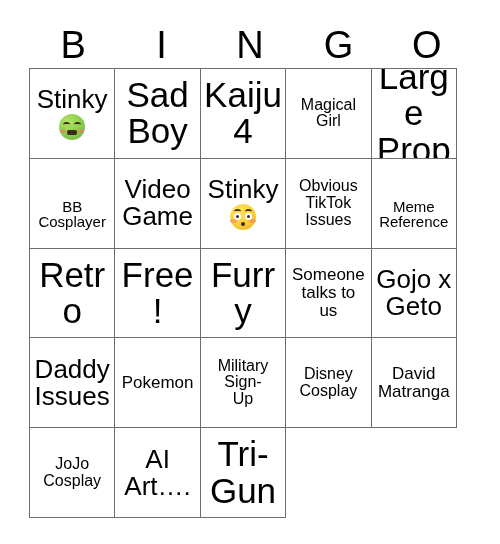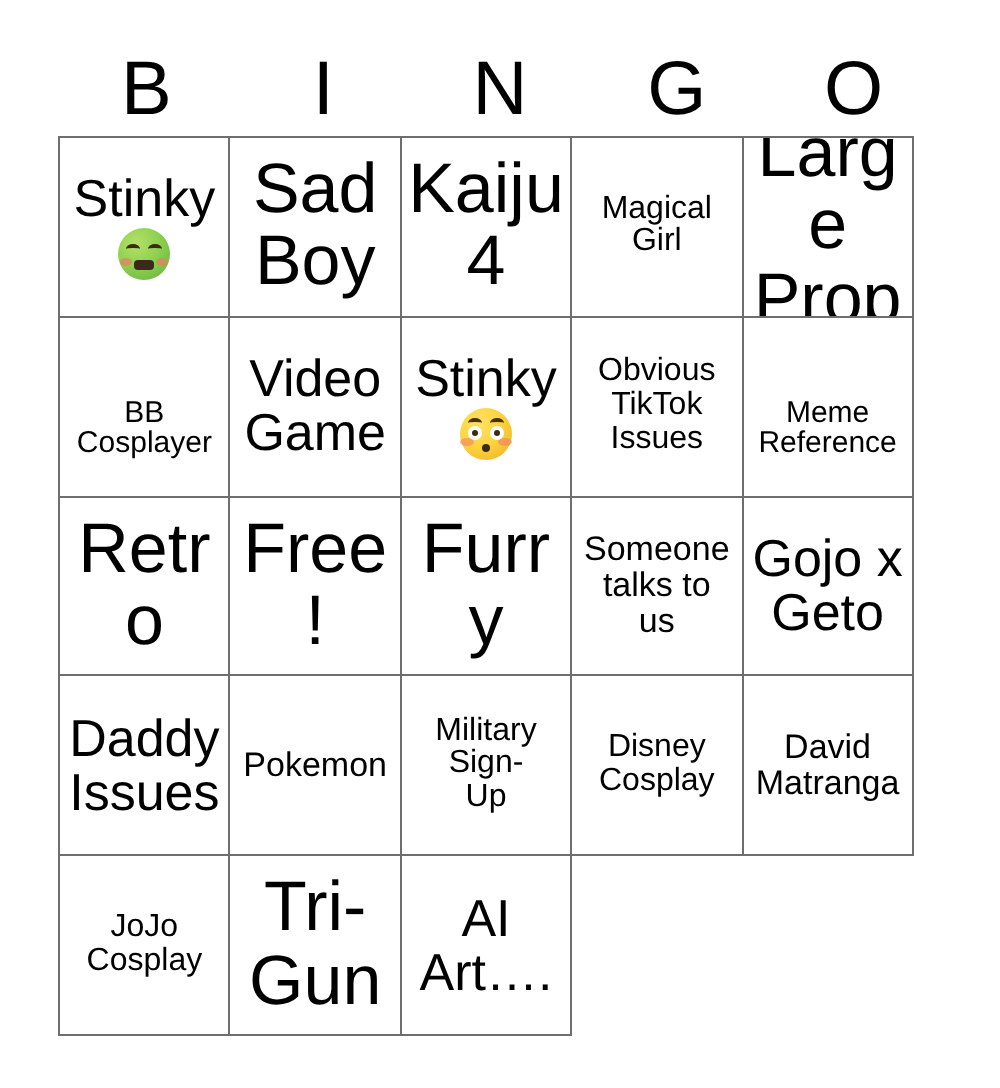--- a/index.html
+++ b/index.html
@@ -271,22 +271,22 @@
       </div>
       <div class="cell">
         <span class="cell-text fs-sm">David
 Matranga</span>
       </div>
       <div class="cell">
         <span class="cell-text fs-md">JoJo
 Cosplay</span>
       </div>
       <div class="cell">
+        <span class="cell-text fs-lg">AI
+Art….</span>
+      </div>
+      <div class="cell">
         <span class="cell-text fs-xl">Tri-
 Gun</span>
       </div>
-      <div class="cell">
-        <span class="cell-text fs-lg">AI
-Art….</span>
-      </div>
     </div>
 
 </div>
 
 </body></html>

